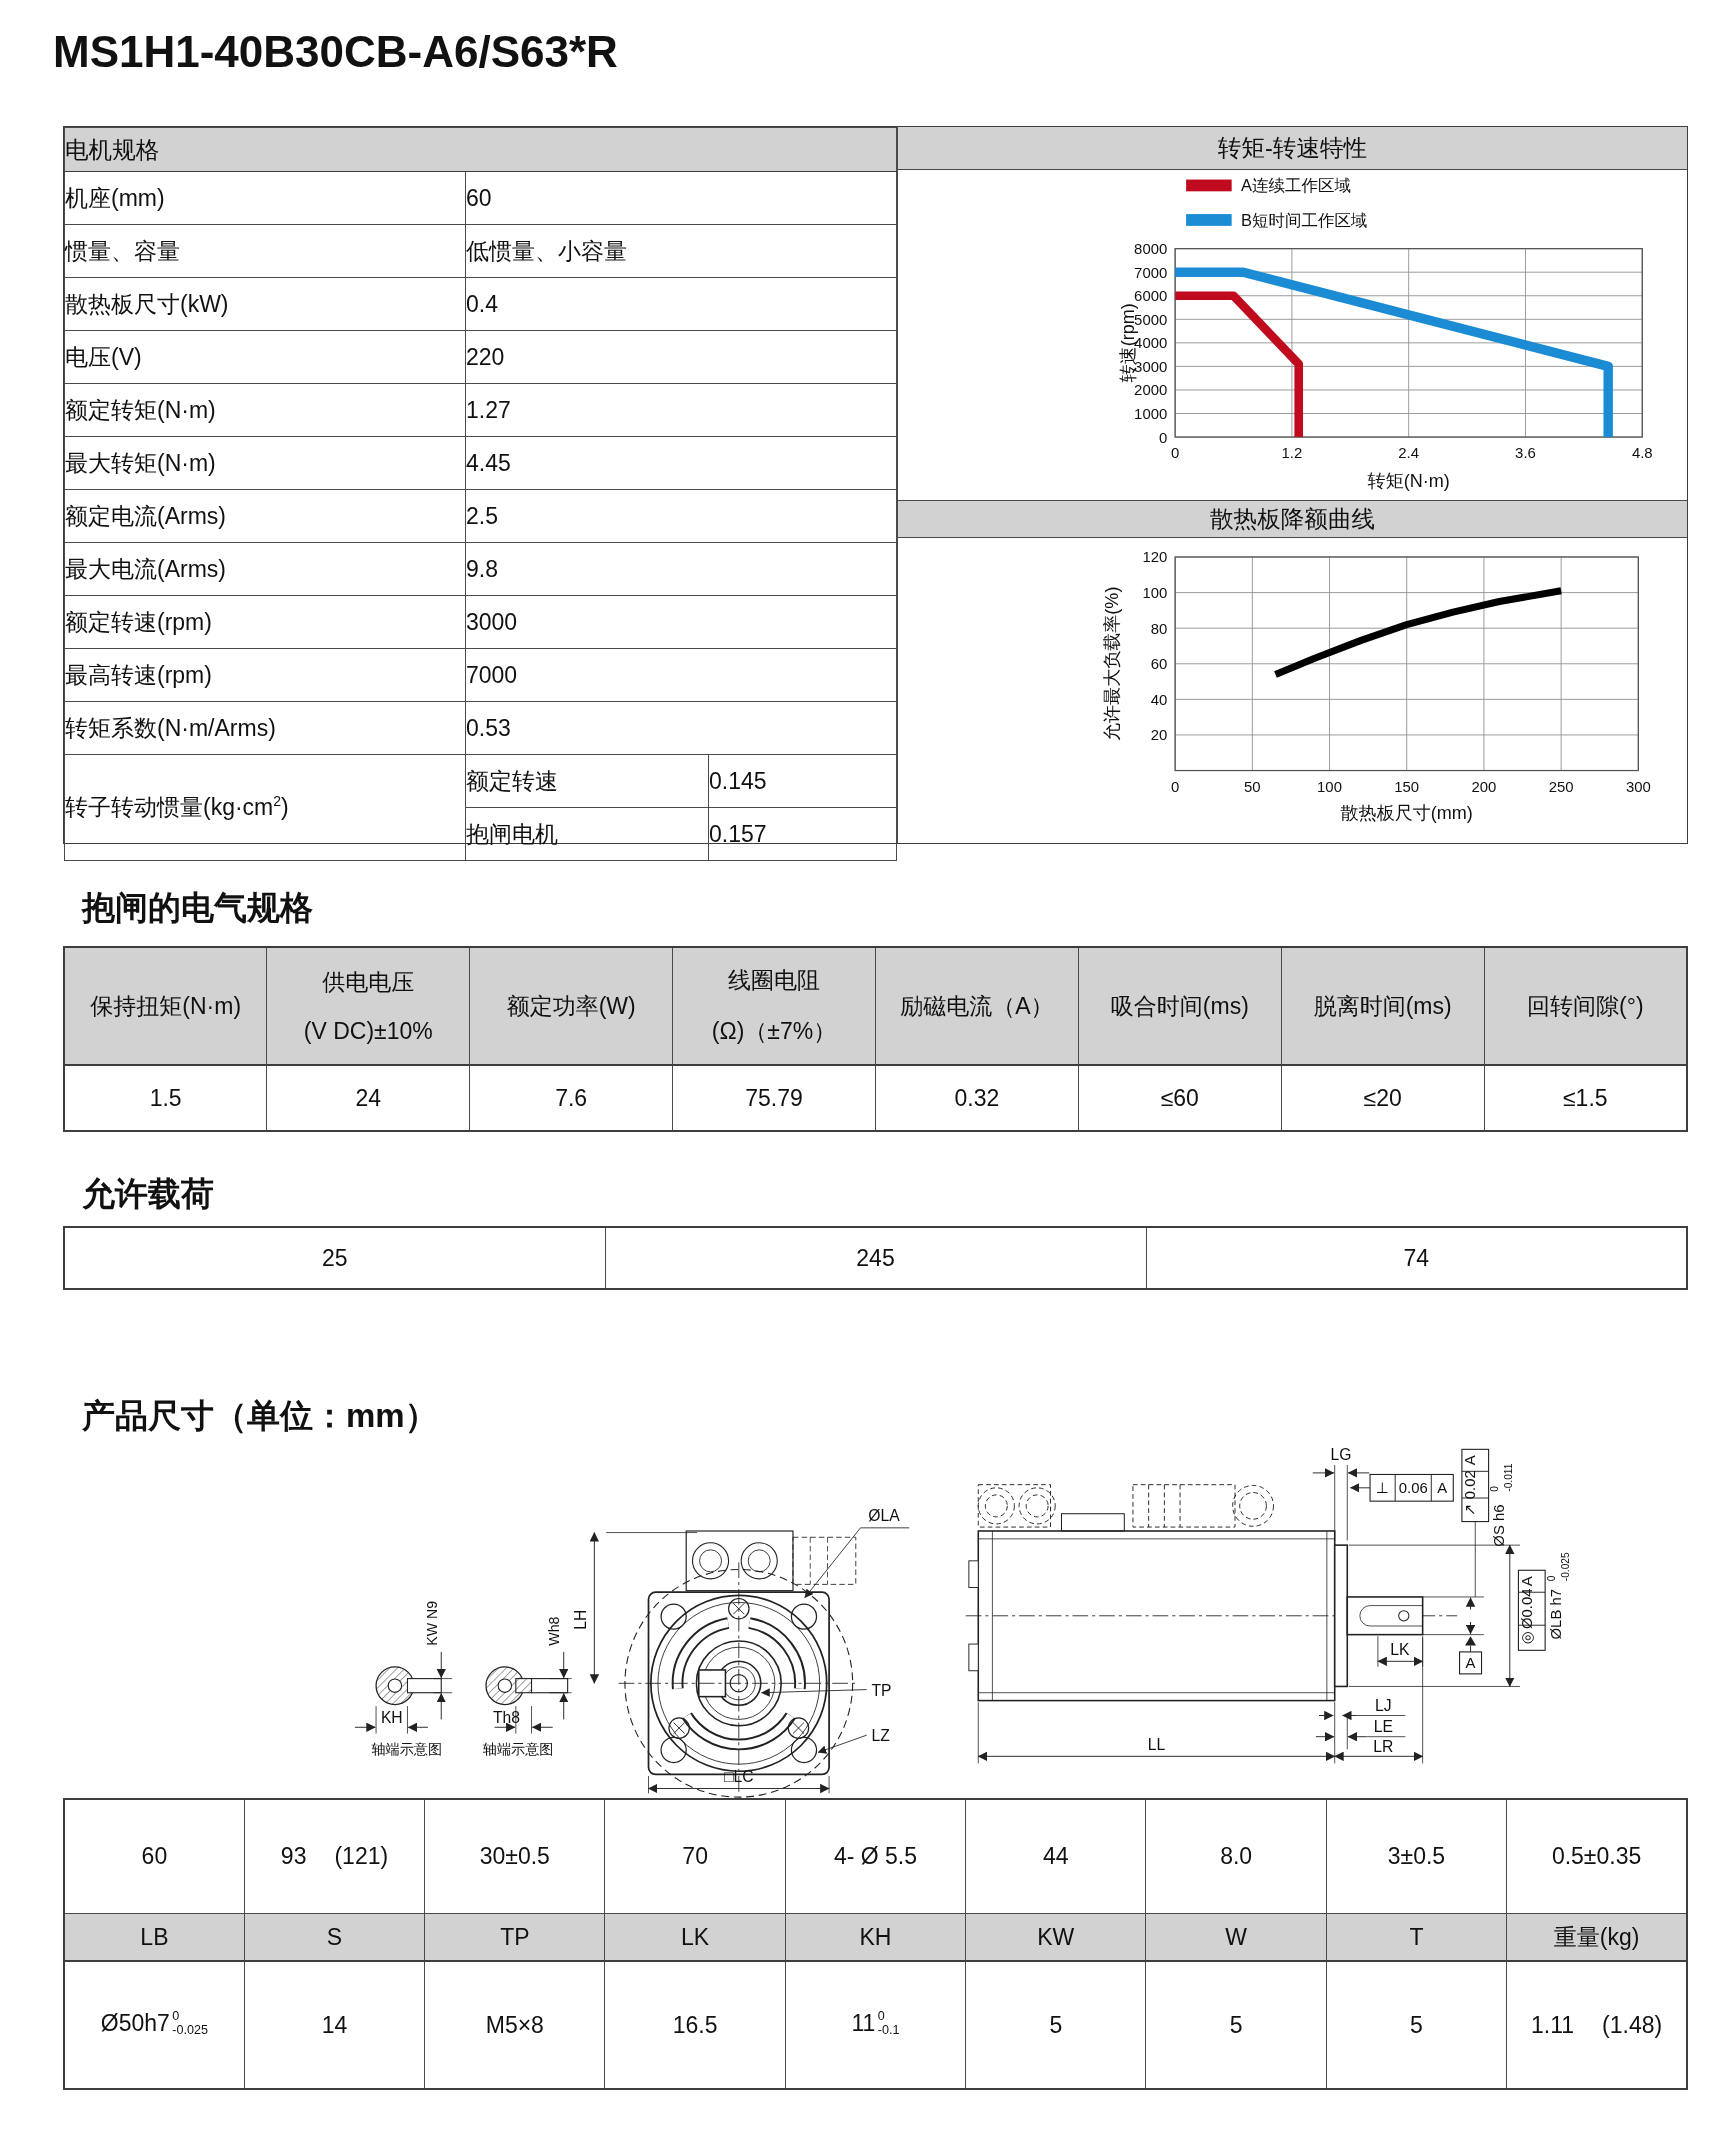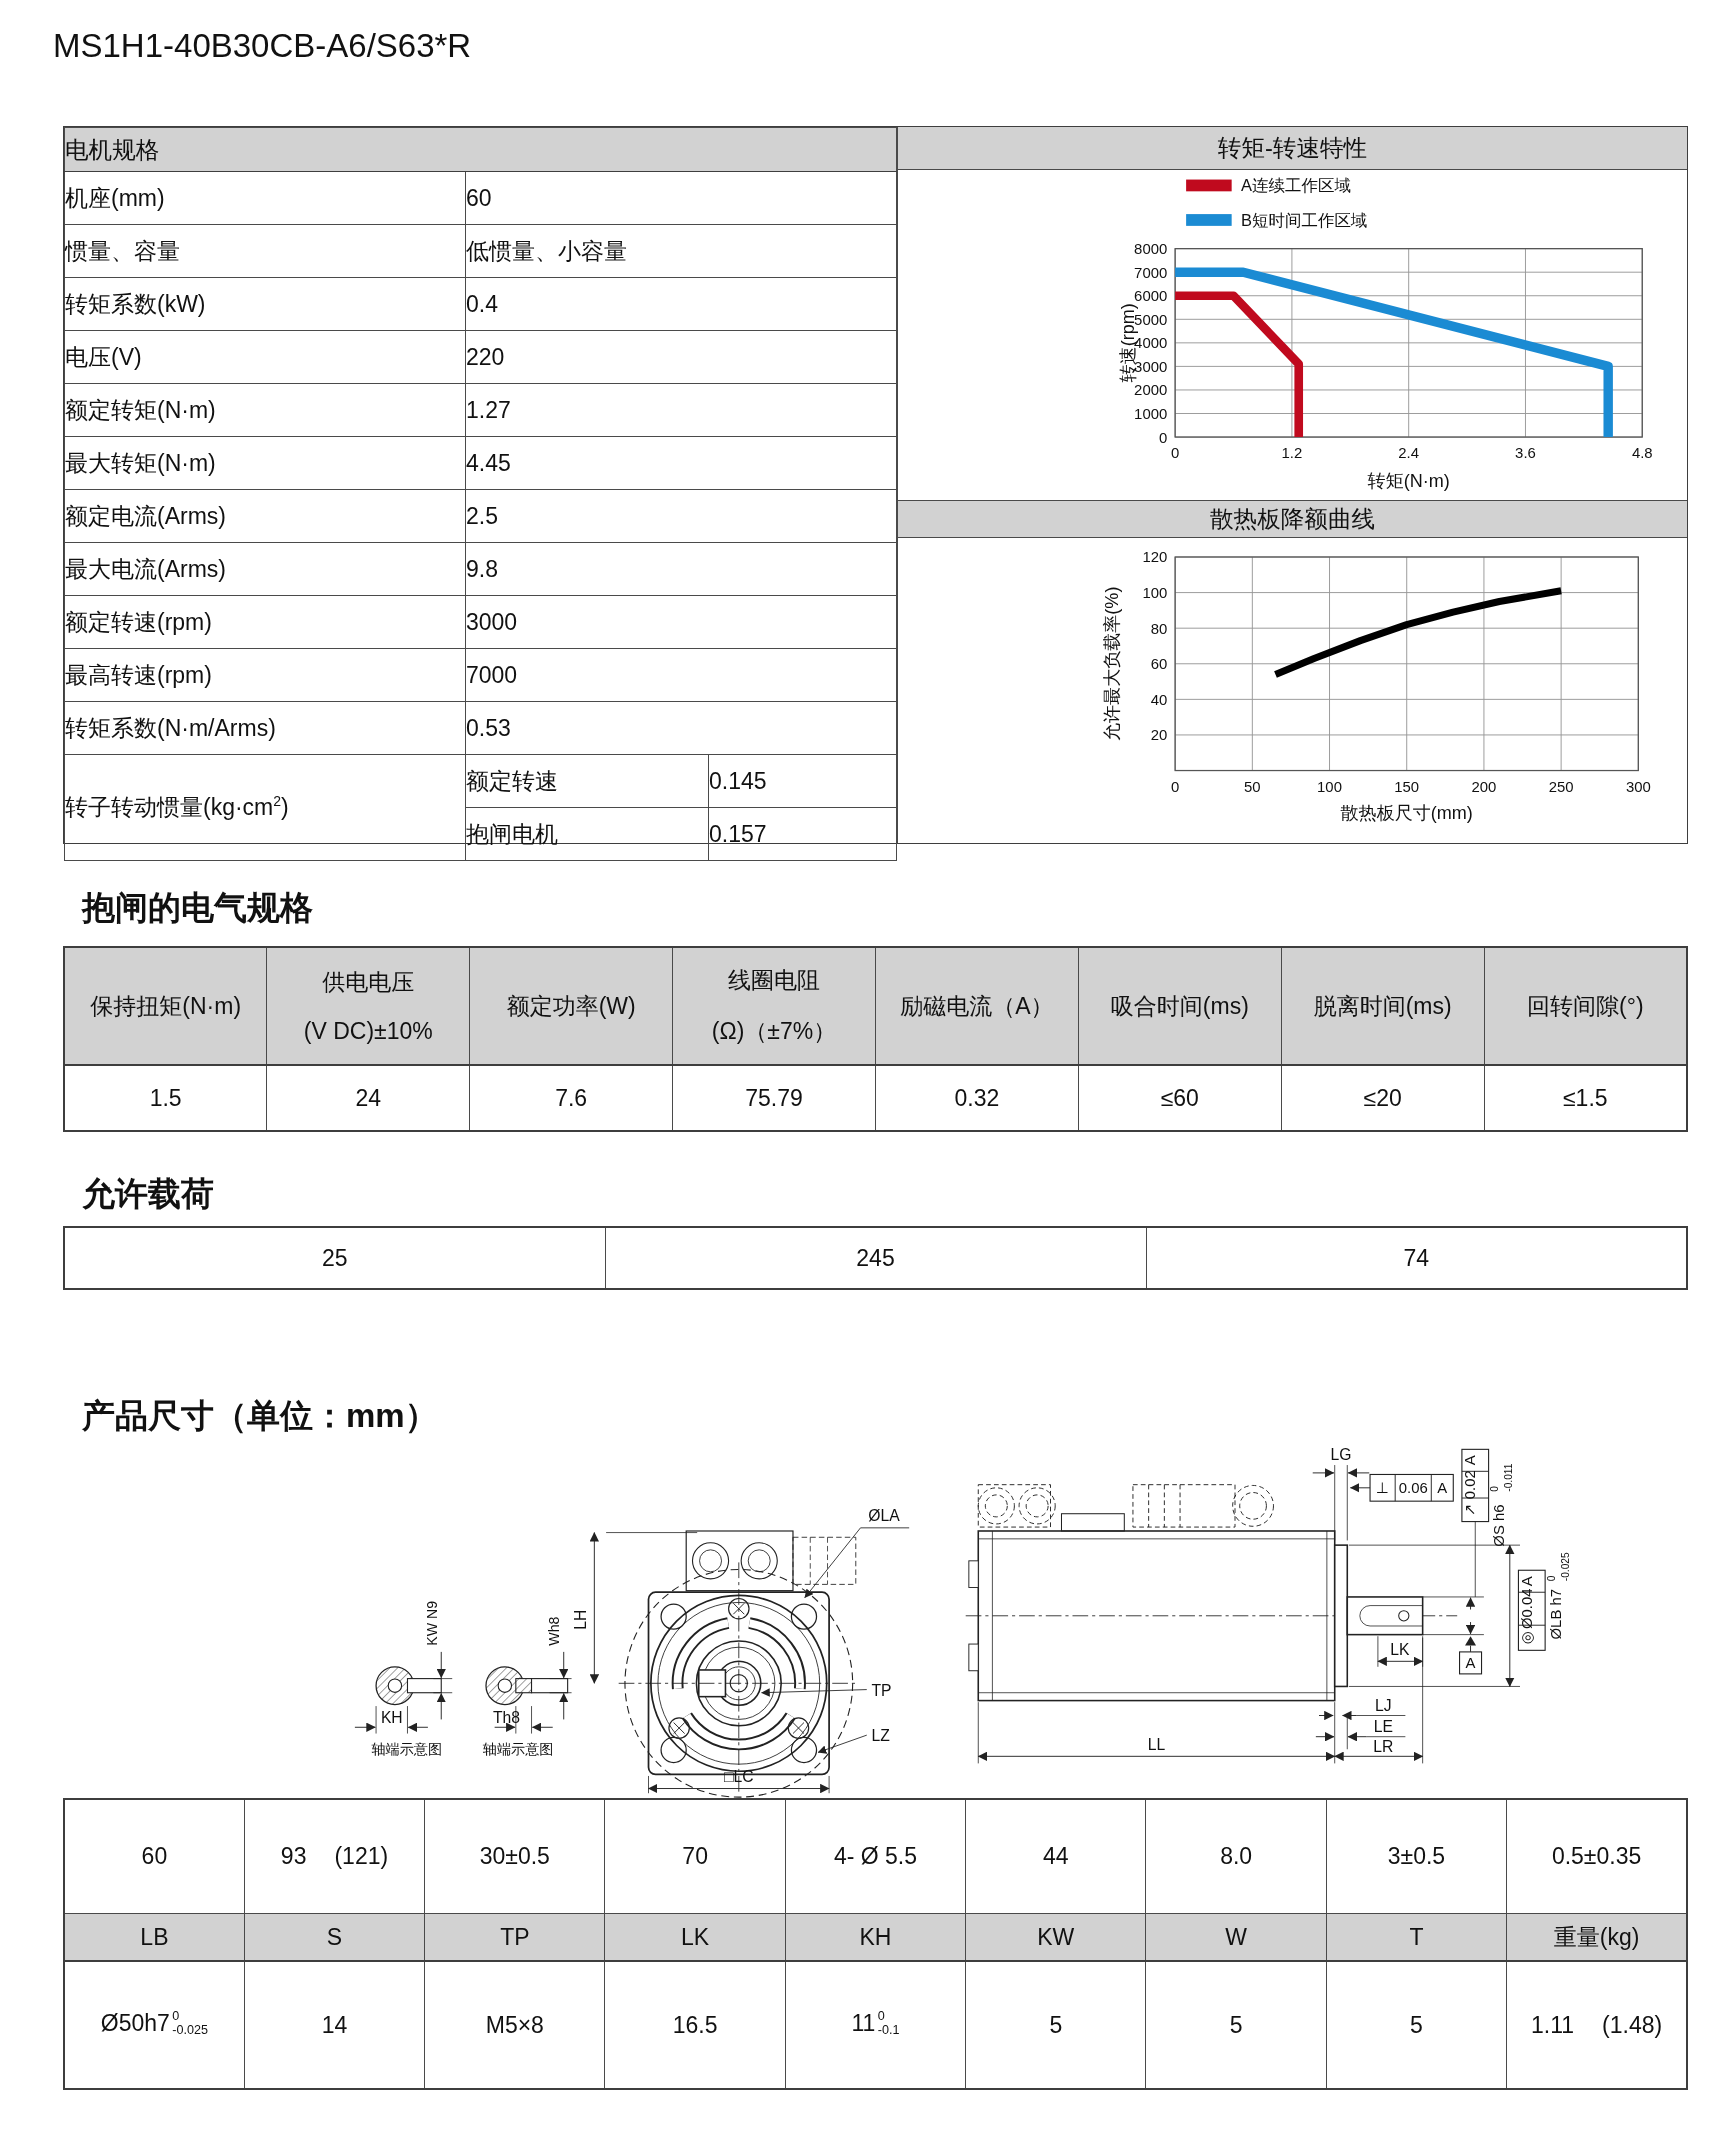--- a/index.html
+++ b/index.html
@@ -1,19 +1,19 @@
 <!DOCTYPE html>
 <html style="font-size:12.6px"><head>
 <meta charset="utf-8">
 <style>
   html,body{margin:0;padding:0}
   body{width:1721px;height:2151px;position:relative;background:#fff;
        font-family:"Liberation Sans","DejaVu Sans",sans-serif;color:#111;}
   .abs{position:absolute}
-  .page-title{left:53px;top:27px;font-size:33px;font-weight:normal;margin:0}
+  .page-title{left:53px;top:27px;font-size:44px;font-weight:bold;margin:0}
   .sec-title{font-size:33px;font-weight:bold;margin:16px}
 
   
   .mainbox{left:63px;top:126px;width:1625px;height:718px;border:1.6px solid #3e3e3e;
            display:flex;box-sizing:border-box;background:#fff}
   table.spec{border-collapse:collapse;table-layout:fixed;width:832px;flex:0 0 832px}
   .spec td{border:0.8px solid #4a4a4a;text-align:left;font-size:23px;padding:0;vertical-align:middle}
   .spec tr.hd td{background:#d2d2d2;height:43px;border-bottom:1.6px solid #3e3e3e;font-size:23.6px}
   .spec tr.r td{height:52px}
   .spec sup{font-size:14px}
@@ -69,21 +69,21 @@
         </tr>
     <tr class="r">
           <td>机座(mm)</td>
           <td colspan="2">60</td>
         </tr>
     <tr class="r">
           <td>惯量、容量</td>
           <td colspan="2">低惯量、小容量</td>
         </tr>
     <tr class="r">
-          <td>转矩系数(kW)</td>
+          <td>散热板尺寸(kW)</td>
           <td colspan="2">0.4</td>
         </tr>
     <tr class="r">
           <td>电压(V)</td>
           <td colspan="2">220</td>
         </tr>
     <tr class="r">
           <td>额定转矩(N·m)</td>
           <td colspan="2">1.27</td>
         </tr>

